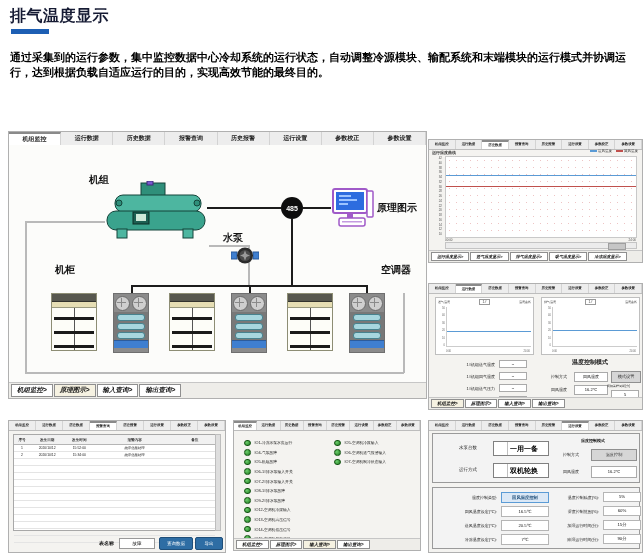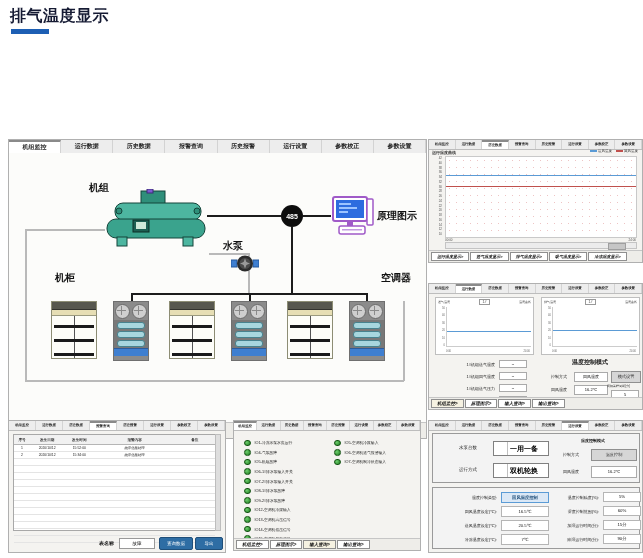--- a/index.html
+++ b/index.html
@@ -118,23 +118,24 @@
   .frows .frow:first-child .frval{background:#dbe8f6;border-color:#5b9bd5;color:#1f4e79;font-weight:700}
   .frlab2{width:54px;text-align:right;font-size:4px;color:#222}
   .frval2{width:36px;height:8px;border:1px solid #b5b5b5;background:#fff;font-size:4.3px;text-align:center;line-height:8px}
 </style>
 </head>
 <body>
 
 <div class="doc-title">排气温度显示</div>
 <div class="accent-bar"></div>
 <div class="doc-body">
+  <p>通过采集到的运行参数，集中监控数据中心冷却系统的运行状态，自动调整冷源模块、输配系统和末端模块的运行模式并协调运行，达到根据负载自适应运行的目的，实现高效节能的最终目的。</p>
 </div>
 
-<div class="panel" style="left:8px;top:139px;width:419px;height:300px">
+<div class="panel" style="left:8px;top:131px;width:419px;height:268px">
   <div class="tabstrip main-tabs s1">
 
   <span class="tab">机组监控</span>
       <span class="tab">运行数据</span>
       <span class="tab">历史数据</span>
       <span class="tab">报警查询</span>
       <span class="tab">历史报警</span>
       <span class="tab">运行设置</span>
       <span class="tab">参数校正</span>
       <span class="tab">参数设置</span>

